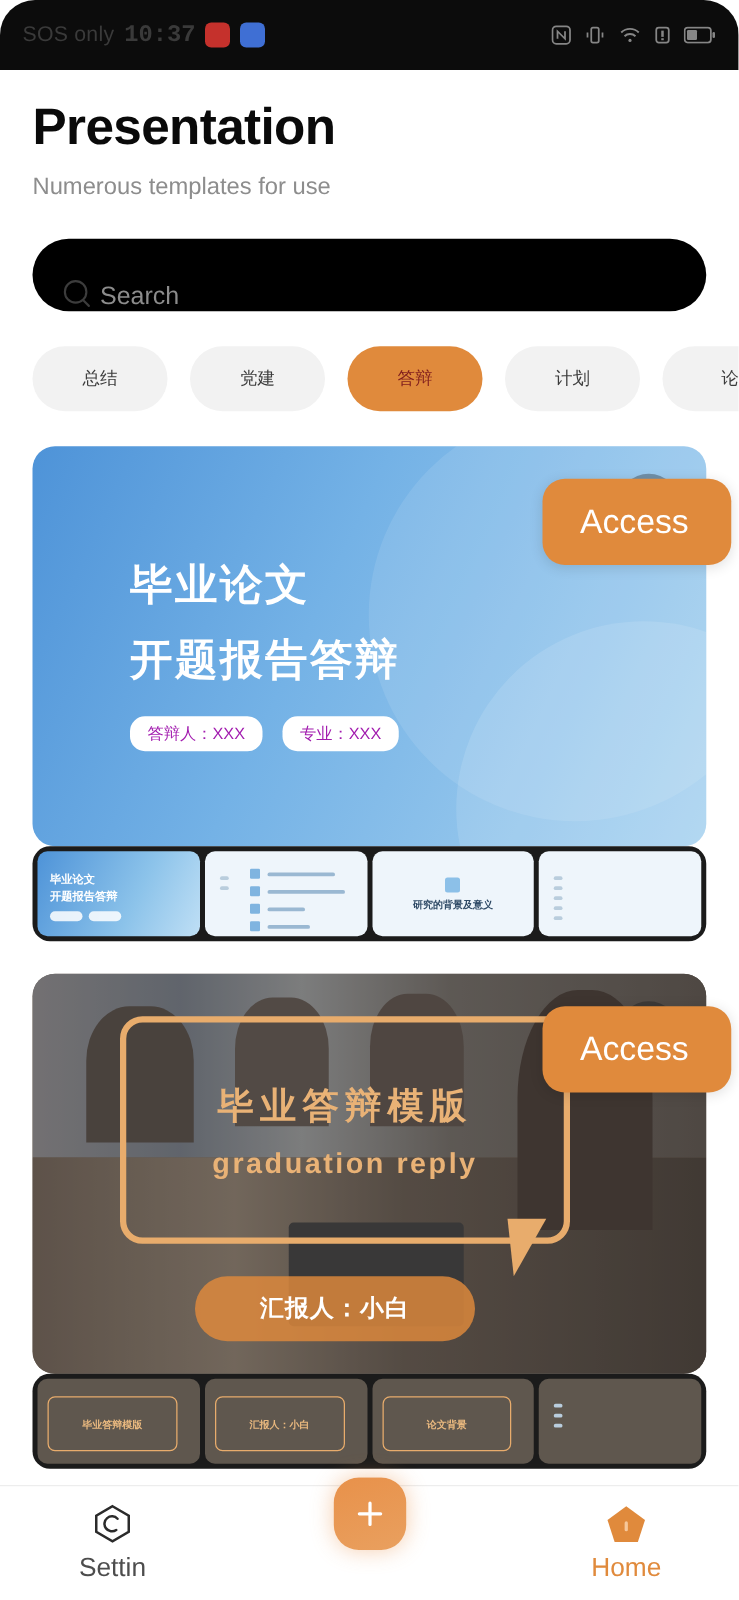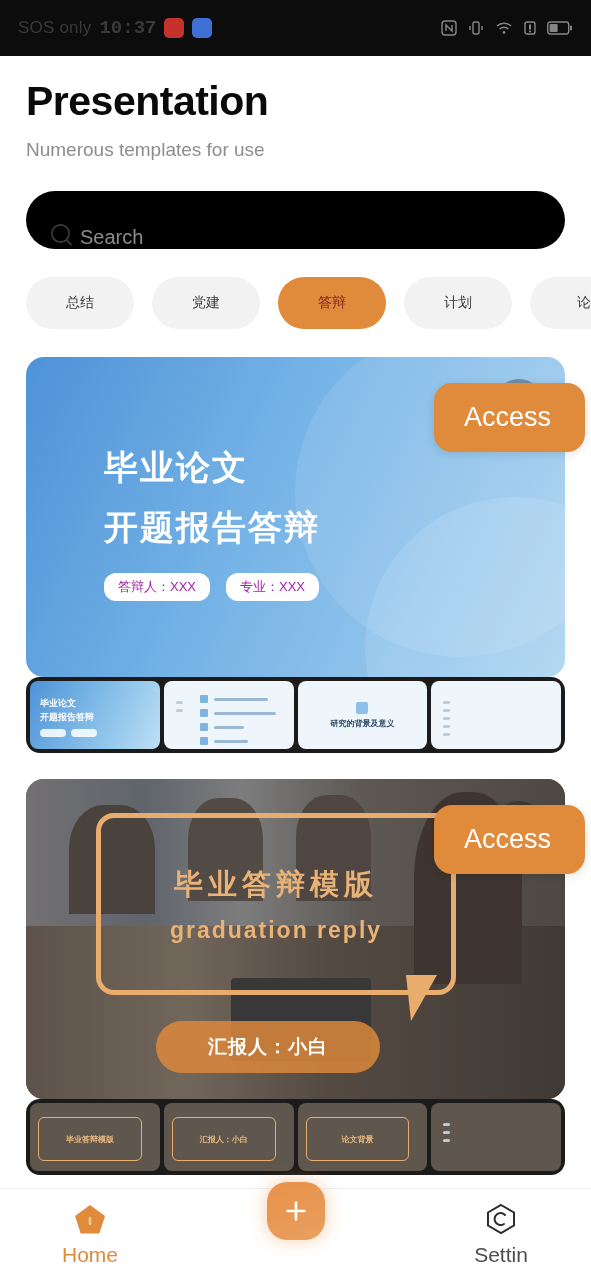--- a/index.html
+++ b/index.html
@@ -2,21 +2,21 @@
 <html><head>
 <meta charset="utf-8">
 <style>
   * { box-sizing: border-box; margin: 0; padding: 0; }
   html, body {
     width: 591px; height: 1280px;
     background: #ffffff;
     font-family: "Liberation Sans", "DejaVu Sans", sans-serif;
     overflow: hidden;
   }
-  .phone { position: relative; width: 591px; height: 1280px; background:#fff; overflow:hidden; }
+  .phone { position: relative; width: 591px; height: 1280px; background:#fff; overflow:hidden;border-radius:28px; }
 
   
   .statusbar {
     position: relative; height: 56px; background: #0c0c0c;
     display: flex; align-items: center; padding: 0 18px;
   }
   .sb-left { display:flex; align-items:center; gap:8px; }
   .sb-carrier { color:#3a3a3a; font-size:17px; letter-spacing:.2px; }
   .sb-time { color:#3a3a3a; font-size:19px; font-weight:600;font-family:Liberation Mono, monospace; }
   .sb-app { width:20px; height:20px; border-radius:5px; display:block; }
@@ -352,32 +352,32 @@
         </div>
       </div>
 
       <div class="access-btn">Access</div>
     </div>
   </div>
 
   <div class="bottomnav">
     <div class="navitem">
       <svg width="34" height="32" viewBox="0 0 34 32">
+        <path d="M17 2l13 7.5v13L17 30 4 22.5v-13z" fill="none" stroke="#2b2b2b" stroke-width="2"></path>
+        <path d="M21 12a6 6 0 10-1 9" fill="none" stroke="#2b2b2b" stroke-width="2" stroke-linecap="round"></path>
+      </svg>
+      <span class="nav-label idle">Settin</span>
+    </div>
+    <div class="navitem">
+      <svg width="34" height="32" viewBox="0 0 34 32">
         <path d="M17 2l15 11-5.7 17.5H7.7L2 13z" fill="#e08a3c"></path>
         <rect x="15.7" y="14" width="2.6" height="8" rx="1.3" fill="#f6c79a"></rect>
       </svg>
       <span class="nav-label active">Home</span>
     </div>
-    <div class="navitem">
-      <svg width="34" height="32" viewBox="0 0 34 32">
-        <path d="M17 2l13 7.5v13L17 30 4 22.5v-13z" fill="none" stroke="#2b2b2b" stroke-width="2"></path>
-        <path d="M21 12a6 6 0 10-1 9" fill="none" stroke="#2b2b2b" stroke-width="2" stroke-linecap="round"></path>
-      </svg>
-      <span class="nav-label idle">Settin</span>
-    </div>
   </div>
 
   <div class="fab">
     <svg width="28" height="28" viewBox="0 0 28 28">
       <path d="M14 5.5v17M5.5 14h17" stroke="#ffffff" stroke-width="2.6" stroke-linecap="round"></path>
     </svg>
   </div>
 
 </div>
 

